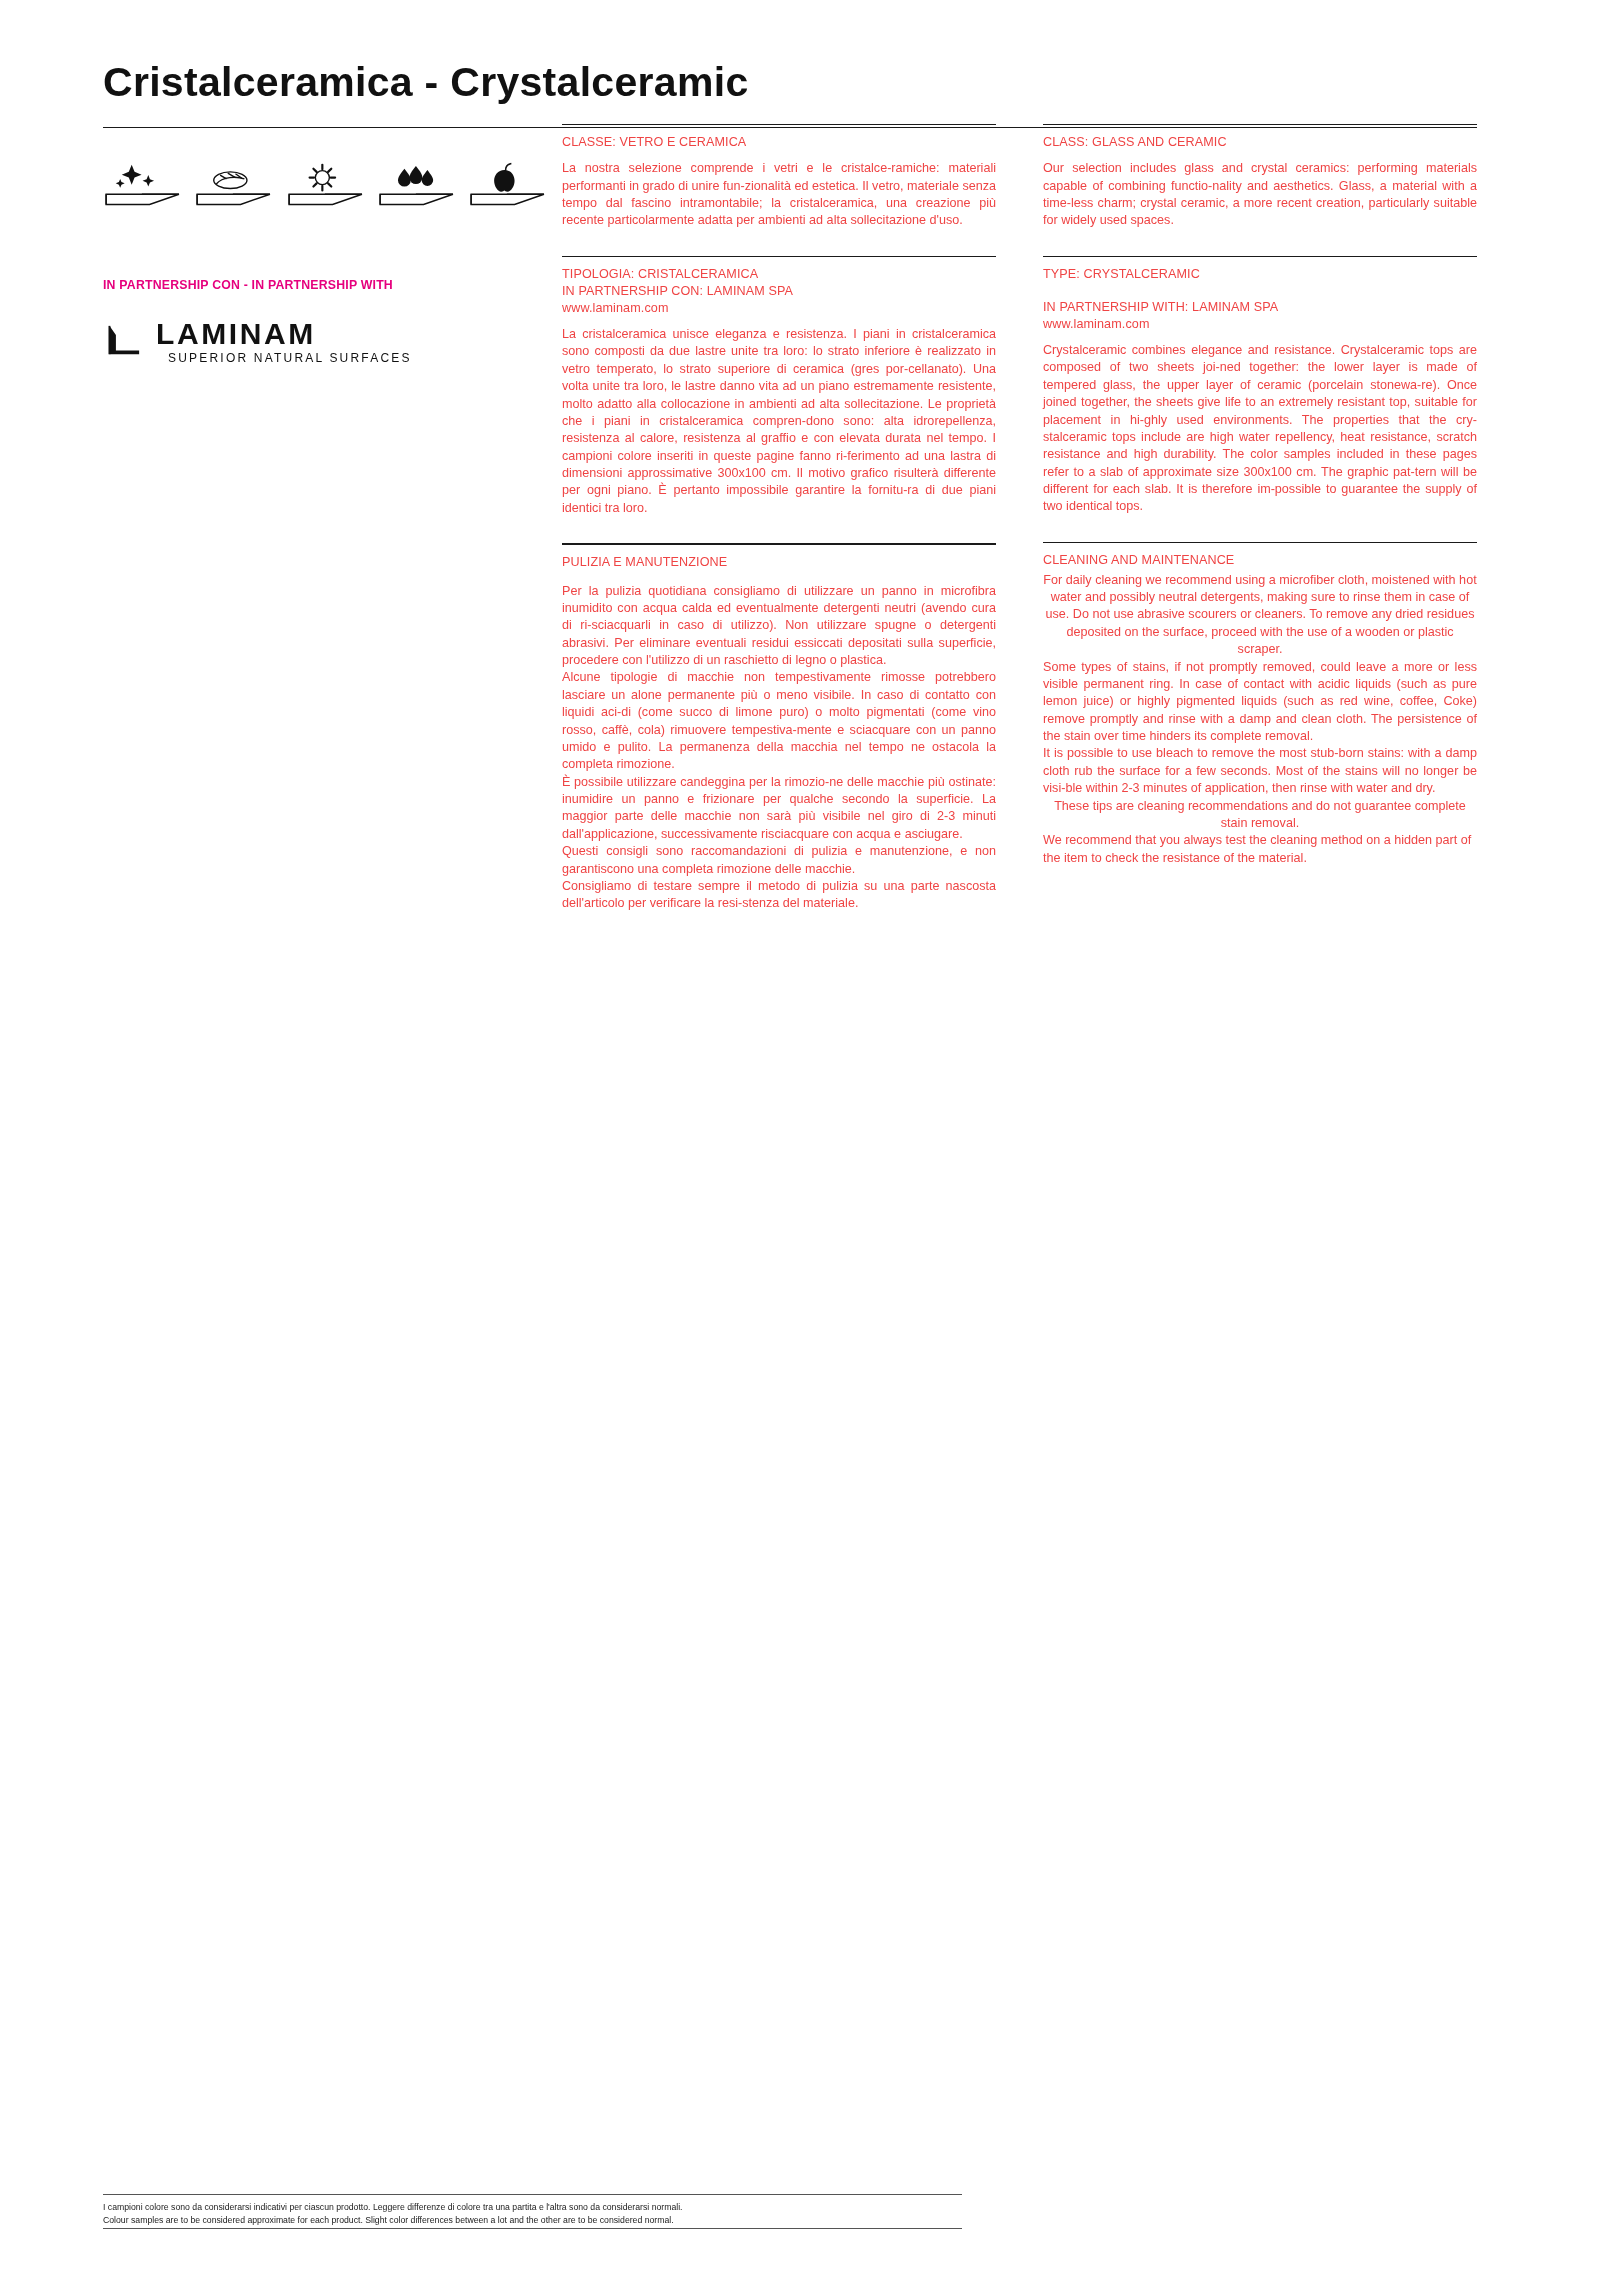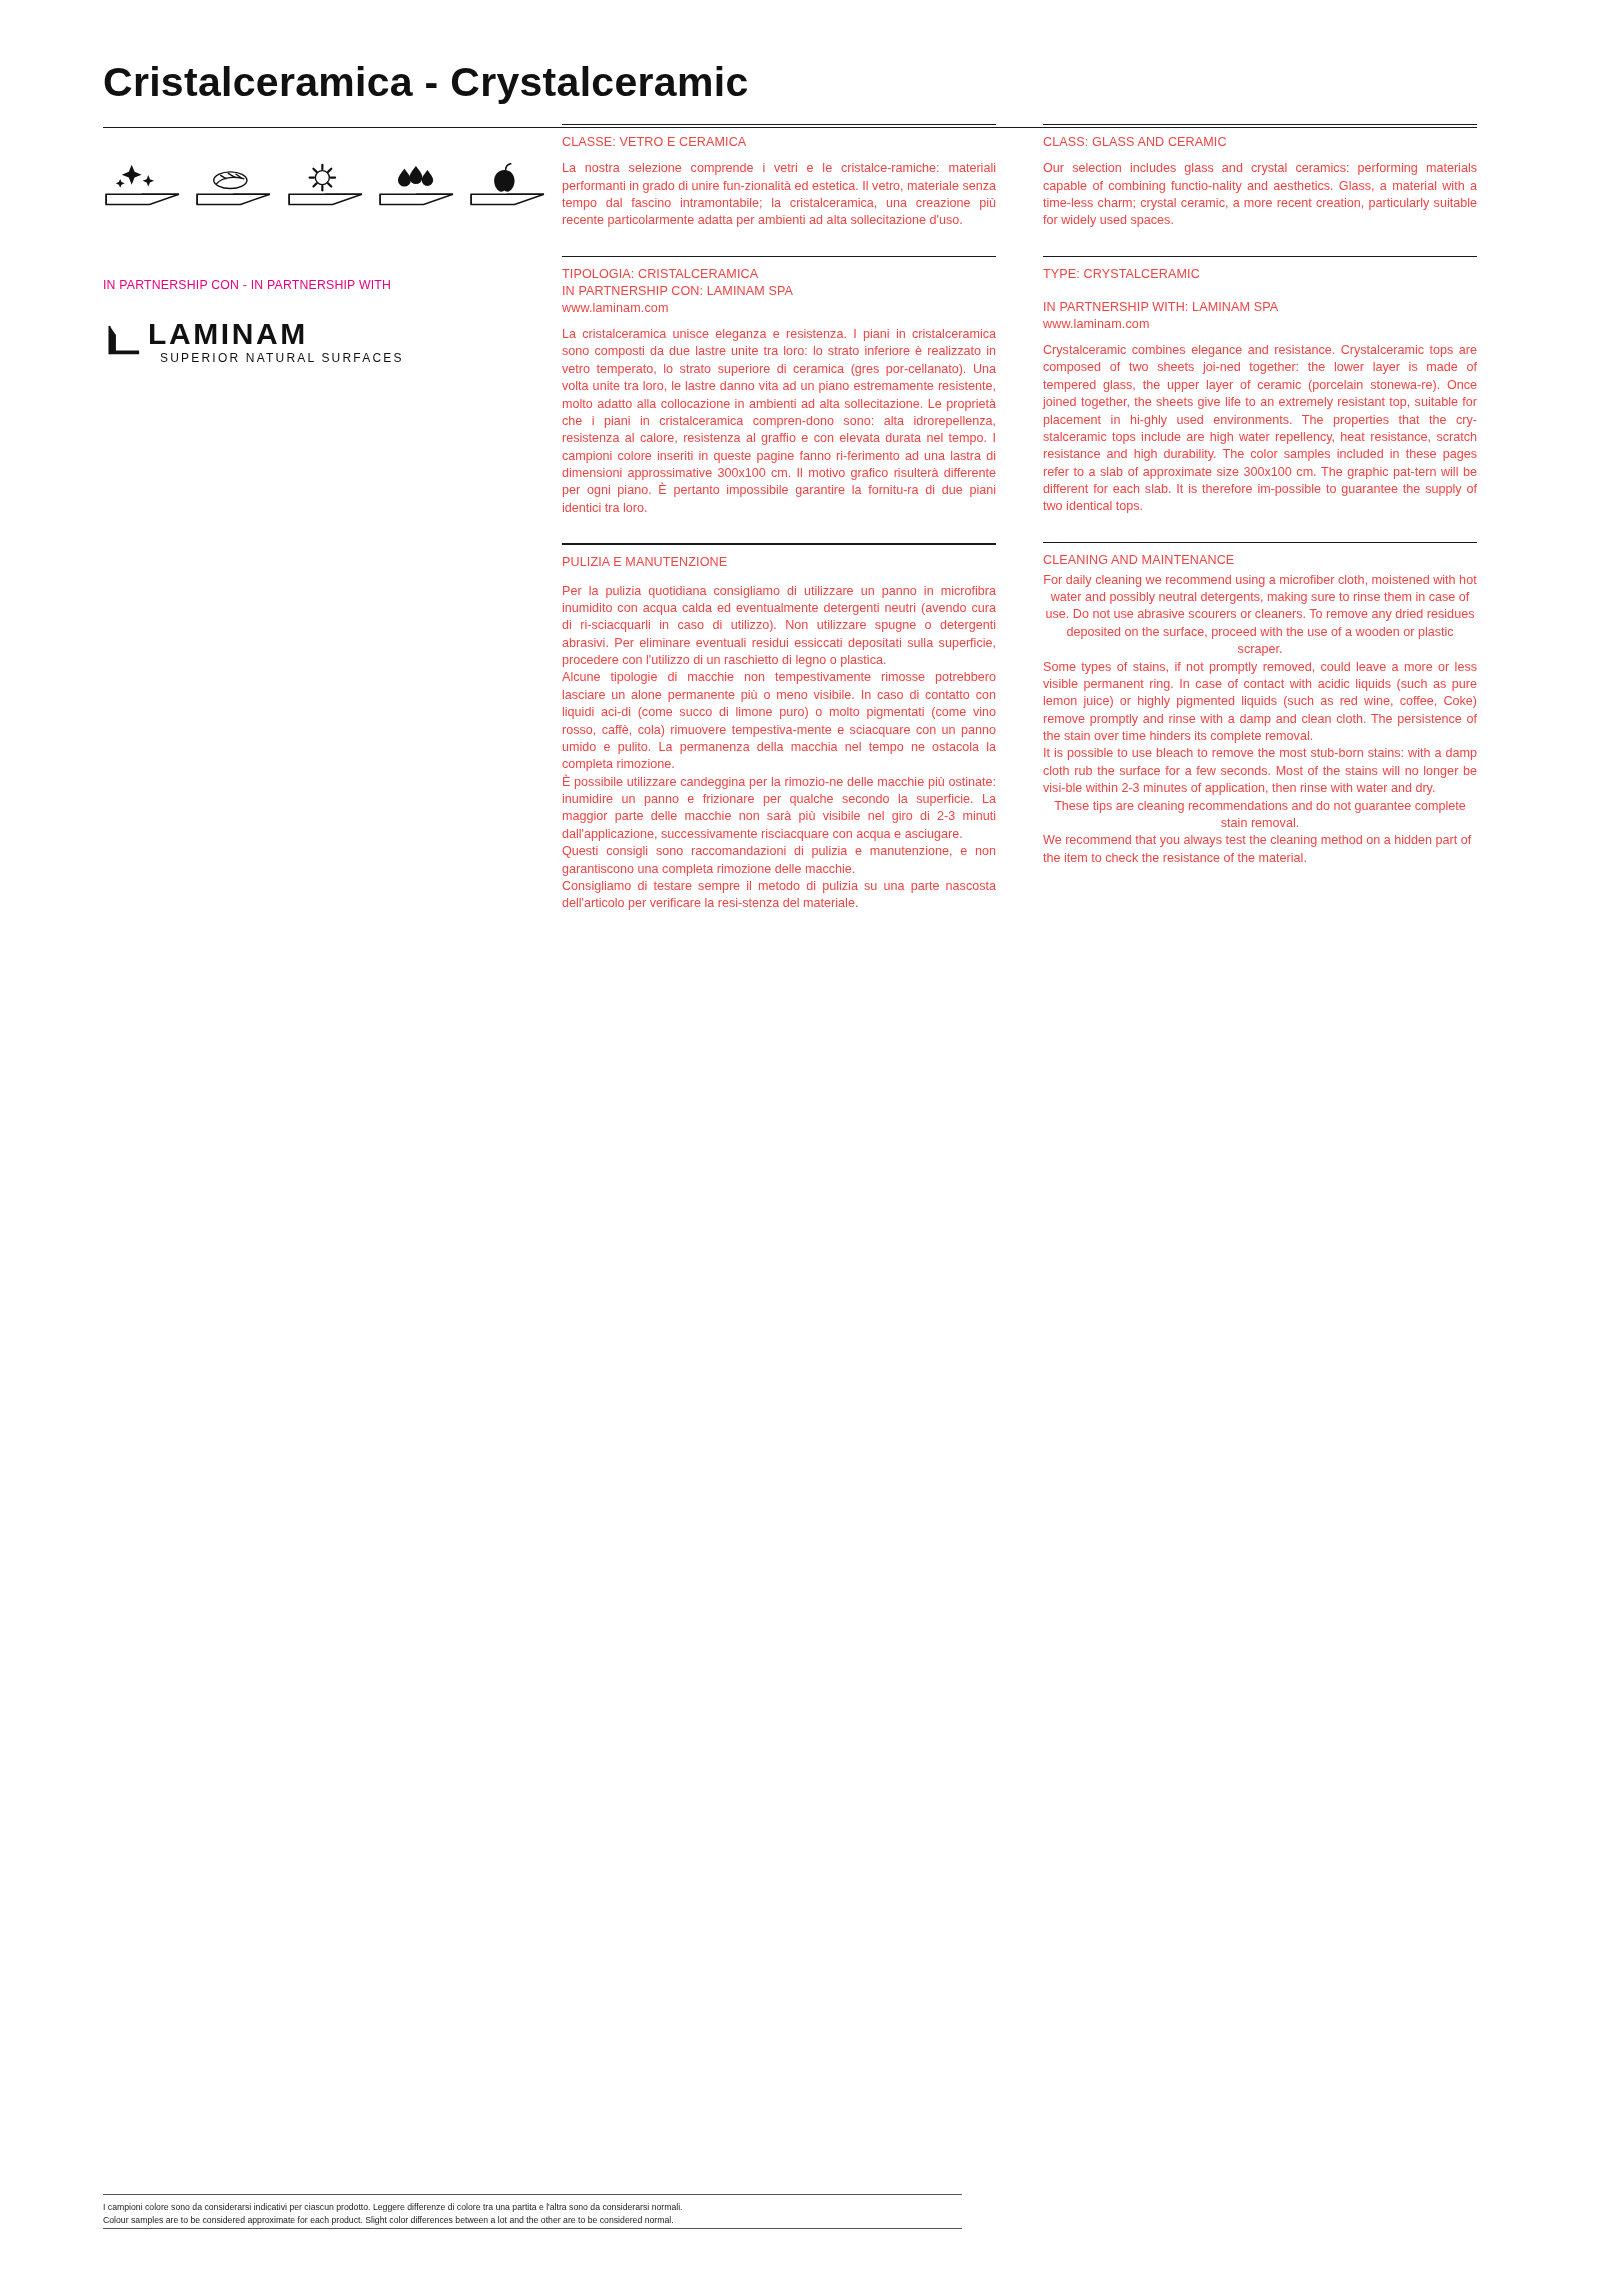--- a/index.html
+++ b/index.html
@@ -54,27 +54,27 @@
     align-items: flex-end;
     height: 58px;
   }
   .icon-row svg { display: block; }
 
   .partnership-label {
     margin-top: 71px;
     color: #e6007e;
     font-size: 12.3px;
     letter-spacing: 0.2px;
-    font-weight: 400;
+    font-weight: 700;
   }
   .laminam-logo {
     margin-top: 27px;
     display: flex;
     align-items: center;
-    gap: 5px;
+    gap: 13px;
   }
   .laminam-mark svg { display: block; }
   .laminam-text {
     line-height: 1;
   }
   .laminam-word {
     font-size: 30px;
     font-weight: 700;
     letter-spacing: 2.6px;
     color: #111;

